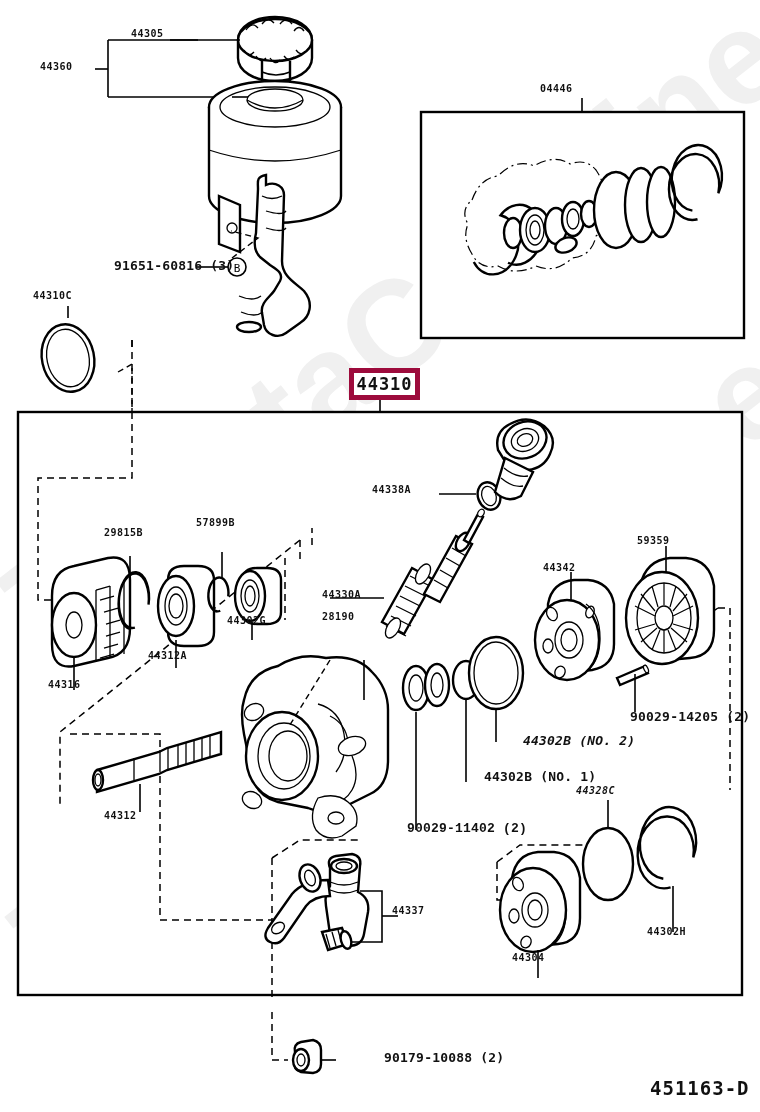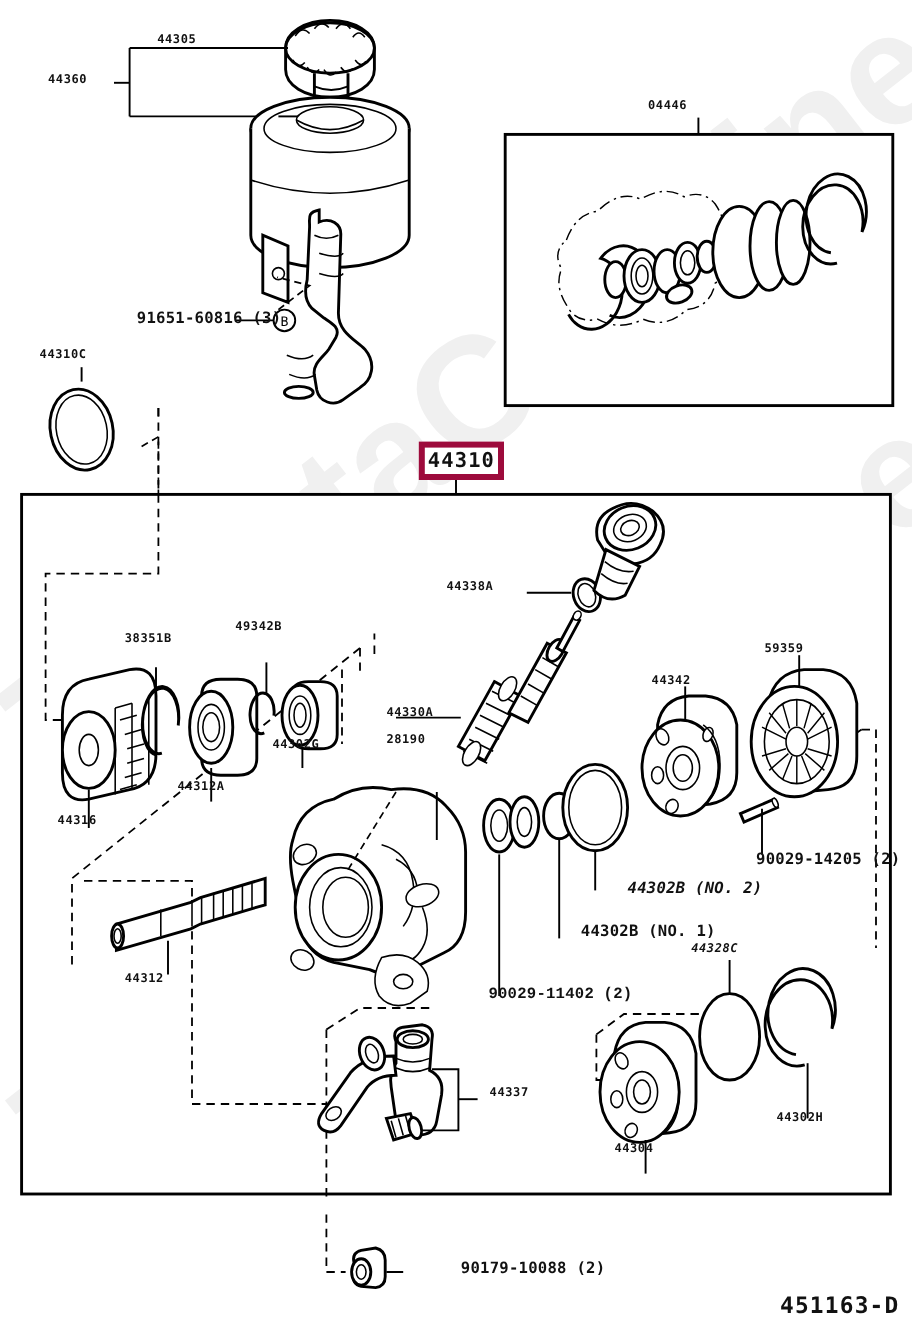--- a/index.html
+++ b/index.html
@@ -380,36 +380,36 @@
   <div class="lbl sm" style="left:66px;top:259px;">91651-60816 (3)</div>
   <div class="lbl" style="left:33px;top:291px;">44310C</div>
 
   <div class="lbl" style="left:540px;top:84px;">04446</div>
 
   <div class="hl-box" style="left:349px;top:368px;width:71px;height:32px;">
     <span>44310</span>
   </div>
 
   <div class="lbl" style="left:48px;top:680px;">44316</div>
-  <div class="lbl" style="left:104px;top:528px;">38351B</div>
+  <div class="lbl" style="left:104px;top:528px;">29815B</div>
   <div class="lbl" style="left:148px;top:651px;">44312A</div>
-  <div class="lbl" style="left:196px;top:518px;">49342B</div>
+  <div class="lbl" style="left:196px;top:518px;">57899B</div>
   <div class="lbl" style="left:227px;top:616px;">44302G</div>
   <div class="lbl" style="left:104px;top:811px;">44312</div>
   <div class="lbl" style="left:322px;top:612px;">28190</div>
   <div class="lbl" style="left:322px;top:590px;">44330A</div>
   <div class="lbl" style="left:372px;top:485px;">44338A</div>
   <div class="lbl sm" style="left:359px;top:822px;font-family:Liberation Mono, monospace;">90029-11402 (2)</div>
   <div class="lbl sm" style="left:436px;top:770px;">44302B (NO. 1)</div>
   <div class="lbl sm" style="left:475px;top:734px;font-style:italic;">44302B (NO. 2)</div>
   <div class="lbl" style="left:543px;top:563px;">44342</div>
   <div class="lbl" style="left:637px;top:536px;">59359</div>
   <div class="lbl sm" style="left:582px;top:710px;">90029-14205 (2)</div>
   <div class="lbl" style="left:512px;top:953px;">44304</div>
   <div class="lbl" style="left:576px;top:786px;font-style:italic;">44328C</div>
   <div class="lbl" style="left:647px;top:927px;">44302H</div>
-  <div class="lbl" style="left:408px;top:906px;text-align:right;">44337</div>
+  <div class="lbl" style="left:392px;top:906px;text-align:right;">44337</div>
 
   <div class="lbl sm" style="left:336px;top:1051px;">90179-10088 (2)</div>
 
   <div class="code" style="left:650px;top:1077px;">451163-D</div>
 
 </div>
 
 </body></html>

